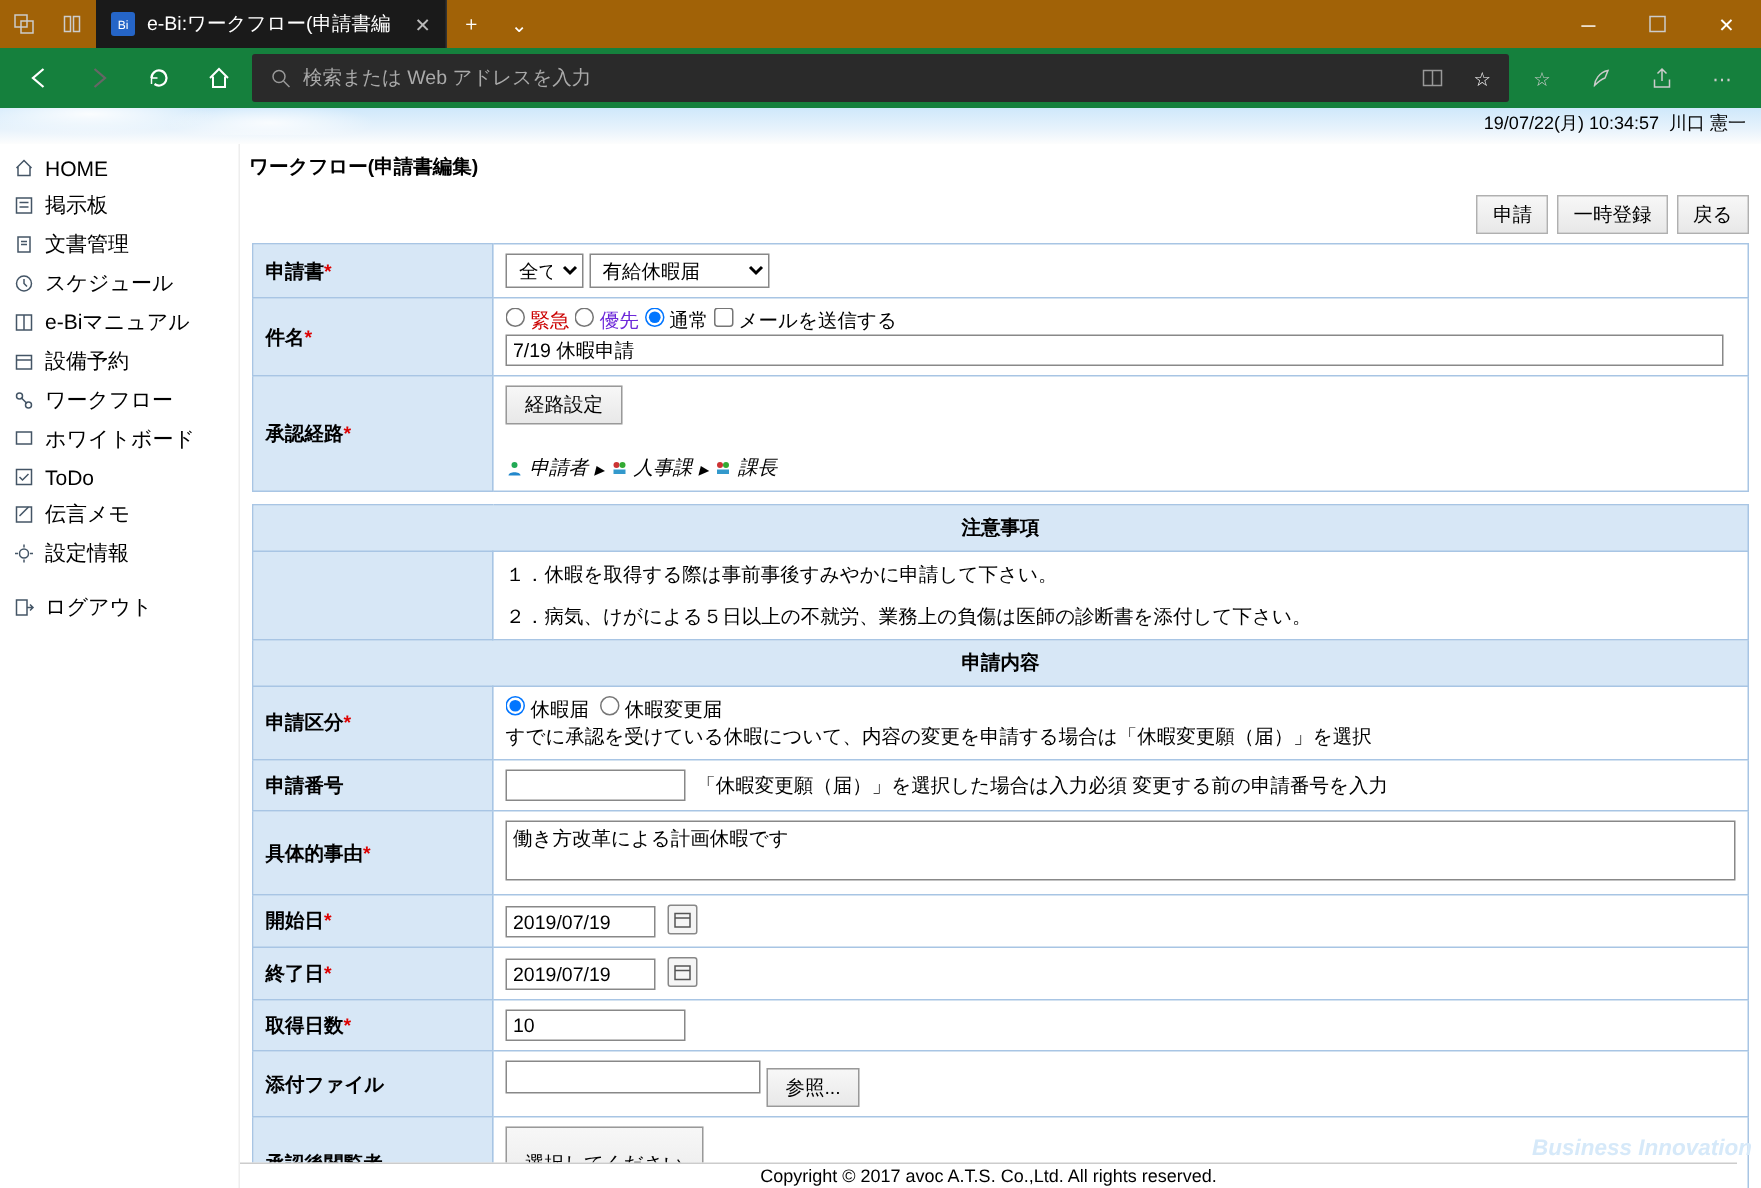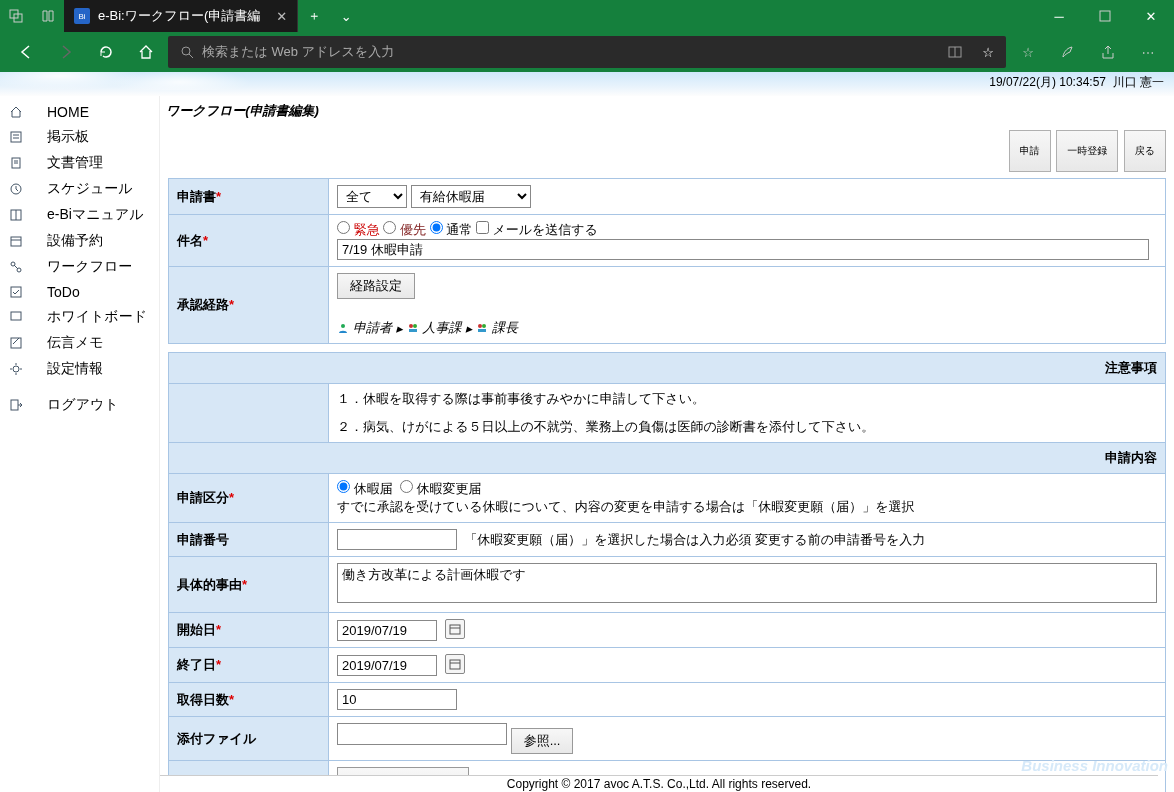--- a/index.html
+++ b/index.html
@@ -1,18 +1,18 @@
 <!DOCTYPE html>
 <html><head>
 <meta charset="utf-8">
 <style>
 * { box-sizing: border-box; margin: 0; padding: 0; }
 body { font-family: "Meiryo", "MS PGothic", sans-serif; font-size: 13px; background: #fff; width: 1174px; height: 792px; overflow: hidden; }
 
-.titlebar { background: #15803d; height: 32px; display: flex; align-items: center; color: #fff; }
+.titlebar { background: #a16207; height: 32px; display: flex; align-items: center; color: #fff; }
 .titlebar .left-icons { display: flex; gap: 0; }
 .titlebar .left-icons div { width: 32px; height: 32px; display: flex; align-items: center; justify-content: center; }
 .tab { background: #1a1a1a; height: 32px; display: flex; align-items: center; padding: 0 10px; gap: 8px; border-right: 1px solid #333; }
 .tab .favicon { width: 16px; height: 16px; background: #2565c7; display: inline-block; border-radius: 2px; font-size: 8px; color:#fff; display:flex; align-items:center; justify-content:center;}
 .tab .close { margin-left: 8px; opacity: .7; }
 .titlebar .right-controls { margin-left: auto; display: flex; }
 .titlebar .right-controls div { width: 46px; height: 32px; display:flex; align-items:center; justify-content:center;}
 
 .addrbar { background: #15803d; height: 40px; display: flex; align-items: center; padding: 0 8px; gap: 4px; color: #ccc; }
 .addrbar .nav-btn { width: 36px; height: 36px; display:flex; align-items:center; justify-content:center; }
@@ -21,35 +21,35 @@
 .addrbar .omni-right { display:flex; gap:4px; }
 .addrbar .omni-right div { width:36px; height:36px; display:flex; align-items:center; justify-content:center; }
 
 .content-wrap { height: calc(792px - 72px); display: flex; flex-direction: column; position: relative; }
 .sky-header { height: 24px; background: linear-gradient(to bottom, #cfe8fb 0%, #e8f3fc 60%, #fdfdfd 100%); position: relative; }
 .sky-header::before { content:""; position:absolute; top:0; left:0; right:0; height:18px; background: radial-gradient(ellipse 120px 20px at 60px 4px, rgba(255,255,255,.9), transparent 70%), radial-gradient(ellipse 100px 18px at 180px 10px, rgba(255,255,255,.8), transparent 70%); }
 .status-line { text-align: right; padding: 2px 10px 0 0; font-size: 12px; position:relative; z-index:2; }
 .main-row { flex: 1; display: flex; min-height: 0; }
 
 .sidebar { width: 160px; background: #fff; border-right: 1px solid #eee; padding: 4px 0; }
-.sidebar a { display: flex; align-items: center; gap: 23px; padding: 4px 8px; color: #000; text-decoration: none; font-size: 14px; cursor: pointer; }
+.sidebar a { display: flex; align-items: center; gap: 6px; padding: 4px 8px; color: #000; text-decoration: none; font-size: 14px; cursor: pointer; }
 .side-icon { width:16px; height:16px; display:inline-flex; align-items:center; justify-content:center; }
 
 .page { flex: 1; background: #fff; overflow-y: auto; position: relative; padding-bottom: 16px;}
-.page-title { font-weight: bold; padding: 6px 6px 10px 6px; font-style: italic; }
+.page-title { font-weight: bold; padding: 6px 6px 10px 6px; }
 .top-buttons { text-align: right; padding: 0 8px 6px 0; }
-.top-buttons button { background: linear-gradient(#f7f7f7,#e8e8e8); border: 1px solid #b0b0b0; padding: 13px 10px; margin-left: 2px; cursor: pointer; font-family: inherit; font-size: 10px; }
+.top-buttons button { background: linear-gradient(#f7f7f7,#e8e8e8); border: 1px solid #b0b0b0; padding: 3px 10px; margin-left: 2px; cursor: pointer; font-family: inherit; font-size: 13px; }
 
 table.form { width: calc(100% - 16px); margin: 0 8px 8px 8px; border-collapse: collapse; }
 table.form th, table.form td { border: 1px solid #a8c5e4; padding: 6px 8px; vertical-align: middle; text-align: left; }
 table.form th { background: #d7e7f6; width: 160px; font-weight: bold; }
-table.form .section-head { background: #d7e7f6; text-align: right; font-weight: bold; }
+table.form .section-head { background: #d7e7f6; text-align: center; font-weight: bold; }
 .req { color: #d00; }
 .urgent { color: #c00; }
-.priority { color: #7f1d1d; }
+.priority { color: #6d28d9; }
 
 input[type=text], textarea, select { font-family: inherit; font-size: 13px; border: 1px solid #888; padding: 2px 4px; background:#fff; }
 select { background: #fff; }
 textarea { width: 100%; height: 40px; resize: none; }
 .subject-input { width: 99%; }
 .small-input { width: 120px; }
 .mid-input { width: 100px; }
 .route-btn { background: linear-gradient(#f7f7f7,#e8e8e8); border:1px solid #999; padding:3px 12px; cursor:pointer; font-family:inherit; font-size:13px;}
 .route-line { margin-top: 20px; display:flex; align-items:center; gap:4px;font-style:italic;}
 .person-icon { display:inline-block; width:12px; height:12px; }
@@ -219,33 +219,33 @@
               <circle cx="4" cy="4" r="2" fill="none" stroke="#456"></circle>
               <circle cx="10" cy="10" r="2" fill="none" stroke="#456"></circle>
               <line x1="5" y1="5" x2="9" y2="9" stroke="#456"></line>
             </svg>
           </span>
           <span>ワークフロー</span>
         </a>
       <a>
           <span class="side-icon">
             <svg width="14" height="14">
+              <rect x="2" y="2" width="10" height="8" fill="none" stroke="#456"></rect>
+            </svg>
+          </span>
+          <span>ホワイトボード</span>
+        </a>
+      <a>
+          <span class="side-icon">
+            <svg width="14" height="14">
               <rect x="2" y="2" width="10" height="10" fill="none" stroke="#456"></rect>
               <path d="M4 7l2 2 4-4" fill="none" stroke="#456"></path>
             </svg>
           </span>
           <span>ToDo</span>
-        </a>
-      <a>
-          <span class="side-icon">
-            <svg width="14" height="14">
-              <rect x="2" y="2" width="10" height="8" fill="none" stroke="#456"></rect>
-            </svg>
-          </span>
-          <span>ホワイトボード</span>
         </a>
       <a>
           <span class="side-icon">
             <svg width="14" height="14">
               <rect x="2" y="2" width="10" height="10" fill="none" stroke="#456"></rect>
               <path d="M10 2l-6 6" stroke="#456"></path>
             </svg>
           </span>
           <span>伝言メモ</span>
         </a>
@@ -275,21 +275,21 @@
         <button>申請</button>
         <button>一時登録</button>
         <button>戻る</button>
       </div>
 
       <table class="form">
         <tbody>
             <tr>
           <th><span>申請書</span><span class="req">*</span></th>
           <td>
-            <select style="width:70px;"><option>全て</option></select>
+            <select style="width:52px;"><option>全て</option></select>
             <select style="width:120px;"><option>有給休暇届</option></select>
           </td>
         </tr>
         <tr>
           <th><span>件名</span><span class="req">*</span></th>
           <td>
             <label><input type="radio" name="pri" style=""> <span class="urgent">緊急</span></label>
             <label><input type="radio" name="pri" style=""> <span class="priority">優先</span></label>
             <label><input type="radio" name="pri" checked="" style=""> <span>通常</span></label>
             <label><input type="checkbox" style=""> <span>メールを送信する</span></label>

